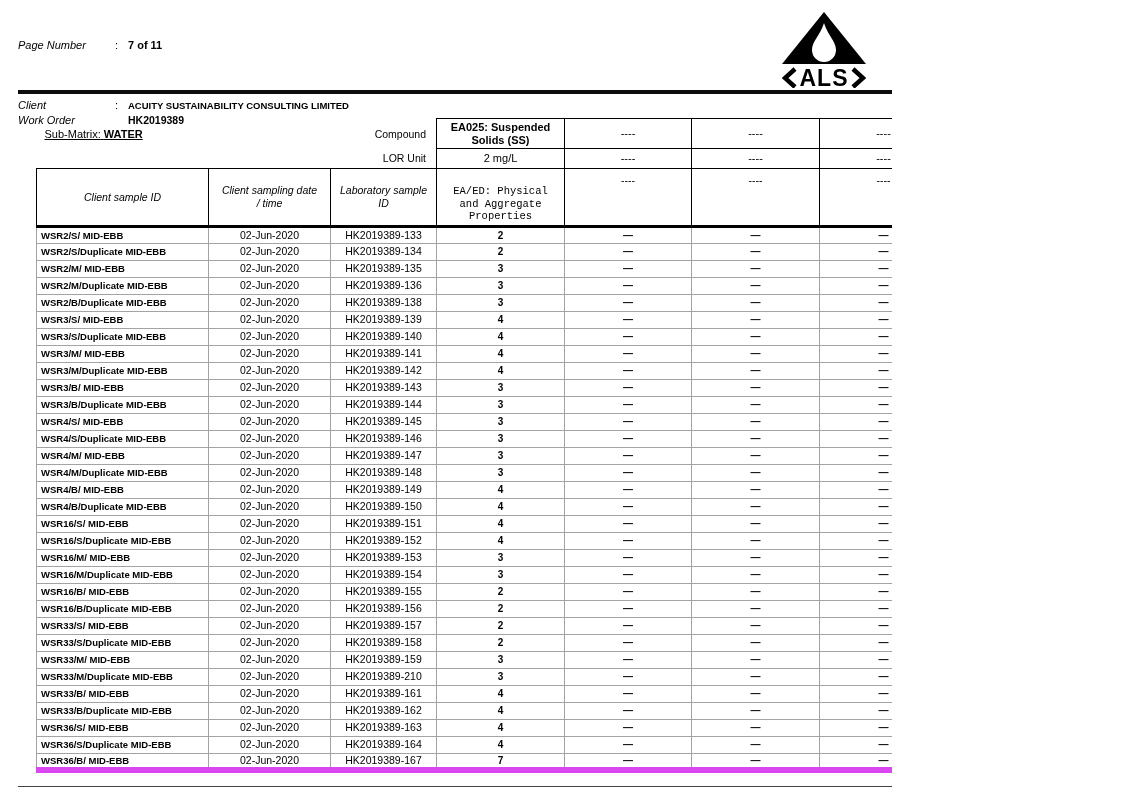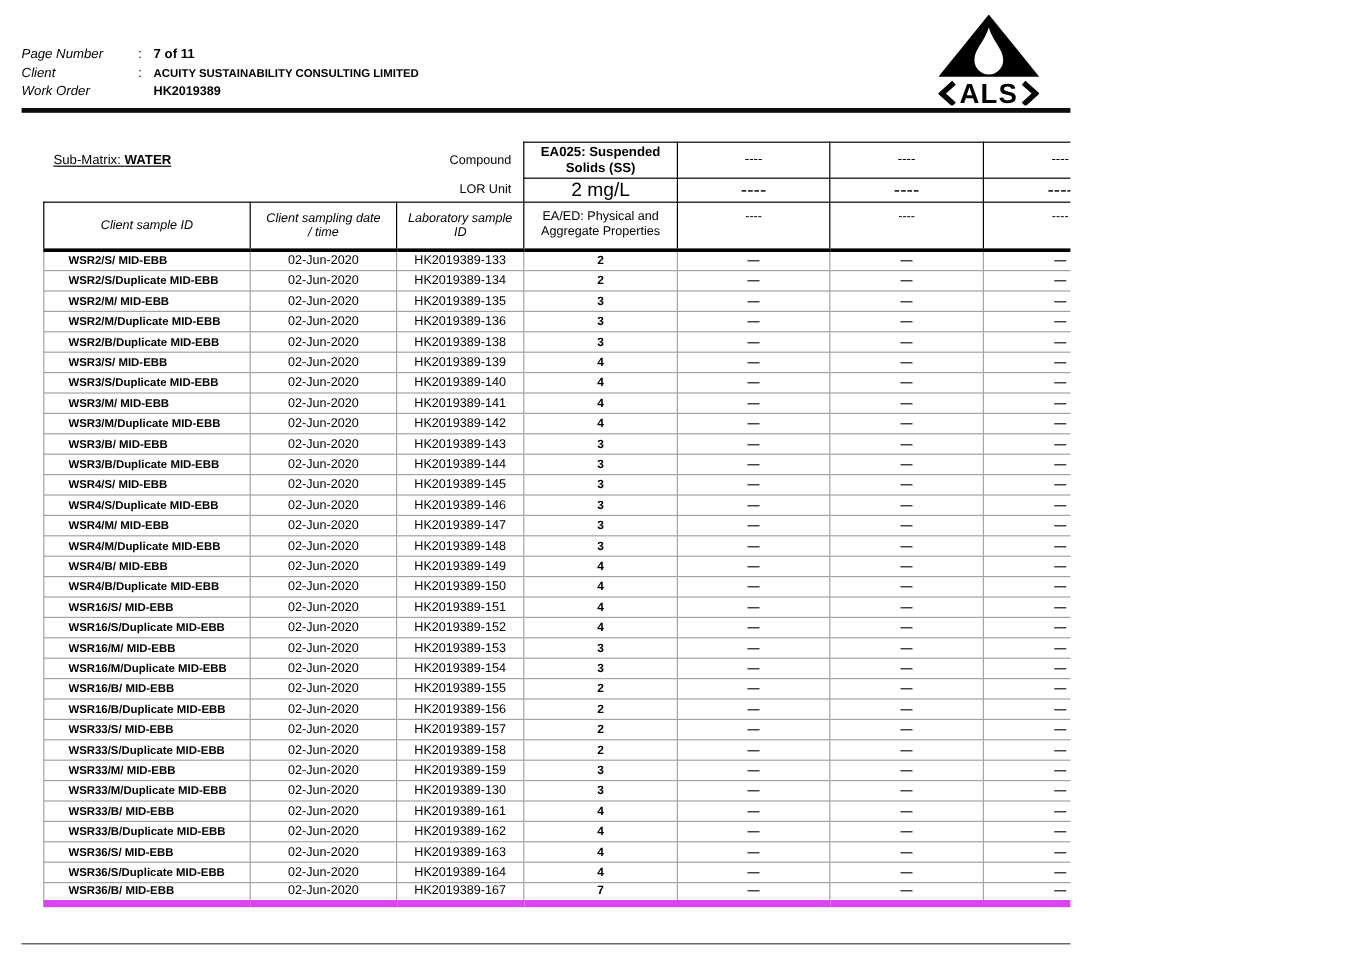--- a/index.html
+++ b/index.html
@@ -13,21 +13,21 @@
     color: #000;
     overflow: hidden;
   }
 
   
   .doc-header { position: absolute; top: 38px; left: 18px; font-size: 11px; }
   .hdr-row { display: flex; align-items: baseline; line-height: 15.5px; }
   .hdr-label { width: 97px; font-style: italic; }
   .hdr-colon { width: 13px; }
   .hdr-value { font-weight: bold; }
-  .hdr-value.vsmall { font-size: 9.5px; }
+  .hdr-value.vsmall { font-size: 9.5px; margin-top: 44px; }
   .hdr-value.small { font-size: 10.5px; }
 
   .logo { position: absolute; top: 12px; right: 26px; }
 
   .top-rule {
     position: absolute; top: 90px; left: 18px;
     width: 1086px; height: 4px; background: #0d0d0d;
   }
   .footer-rule {
     position: absolute; bottom: 7px; left: 18px;
@@ -55,50 +55,50 @@
 
   td.abox {
     border: 1px solid #000;
     text-align: center;
     vertical-align: middle;
     font-size: 11px;
     line-height: 13px;
     padding: 1px 4px;
   }
   td.abox.compound { font-weight: bold; }
-  td.abox.lor { font-size: 16px; }
+  td.abox.lor { font-size: 11px; }
 
   tr.r3 td {
     border: 1px solid #000;
     border-bottom: 3px solid #000;
     text-align: center;
     font-size: 10.5px;
     line-height: 12.5px;
     padding: 2px 6px;
   }
   tr.r3 td.it { font-style: italic; vertical-align: middle; }
-  tr.r3 td.method { vertical-align: top; padding-top: 5px; }
+  tr.r3 td.method { vertical-align: top; padding-top: 16px; font-family: Liberation Mono, monospace; }
   tr.r3 td.dashtop { vertical-align: top; padding-top: 5px; }
 
   
   tbody td {
     border: 1px solid #a3a3a3;
     height: 17px;
     font-size: 10.5px;
     line-height: 11px;
     text-align: center;
     padding: 0 3px;
     white-space: nowrap;
   }
   tbody tr:last-child td { border-bottom: 6px solid #d946ef; }
   tbody td.c-id {
     text-align: left;
     font-weight: bold;
     font-size: 9.5px;
-    padding-left: 20px;
+    padding-left: 4px;
   }
   tbody td.c-val { font-weight: bold; font-size: 10px; }
   tbody td.c-dash { font-weight: bold; font-size: 10px; color: #111; }
 </style>
 </head>
 <body>
 
 <div class="page">
 
   <div class="doc-header">
@@ -438,21 +438,21 @@
           <td class="c-lab">HK2019389-159</td>
           <td class="c-val">3</td>
           <td class="c-dash">—</td>
           <td class="c-dash">—</td>
           <td class="c-dash">—</td>
           <td class="c-dash">—</td>
         </tr>
         <tr>
           <td class="c-id">WSR33/M/Duplicate MID-EBB</td>
           <td class="c-date">02-Jun-2020</td>
-          <td class="c-lab">HK2019389-130</td>
+          <td class="c-lab">HK2019389-210</td>
           <td class="c-val">3</td>
           <td class="c-dash">—</td>
           <td class="c-dash">—</td>
           <td class="c-dash">—</td>
           <td class="c-dash">—</td>
         </tr>
         <tr>
           <td class="c-id">WSR33/B/ MID-EBB</td>
           <td class="c-date">02-Jun-2020</td>
           <td class="c-lab">HK2019389-161</td>

